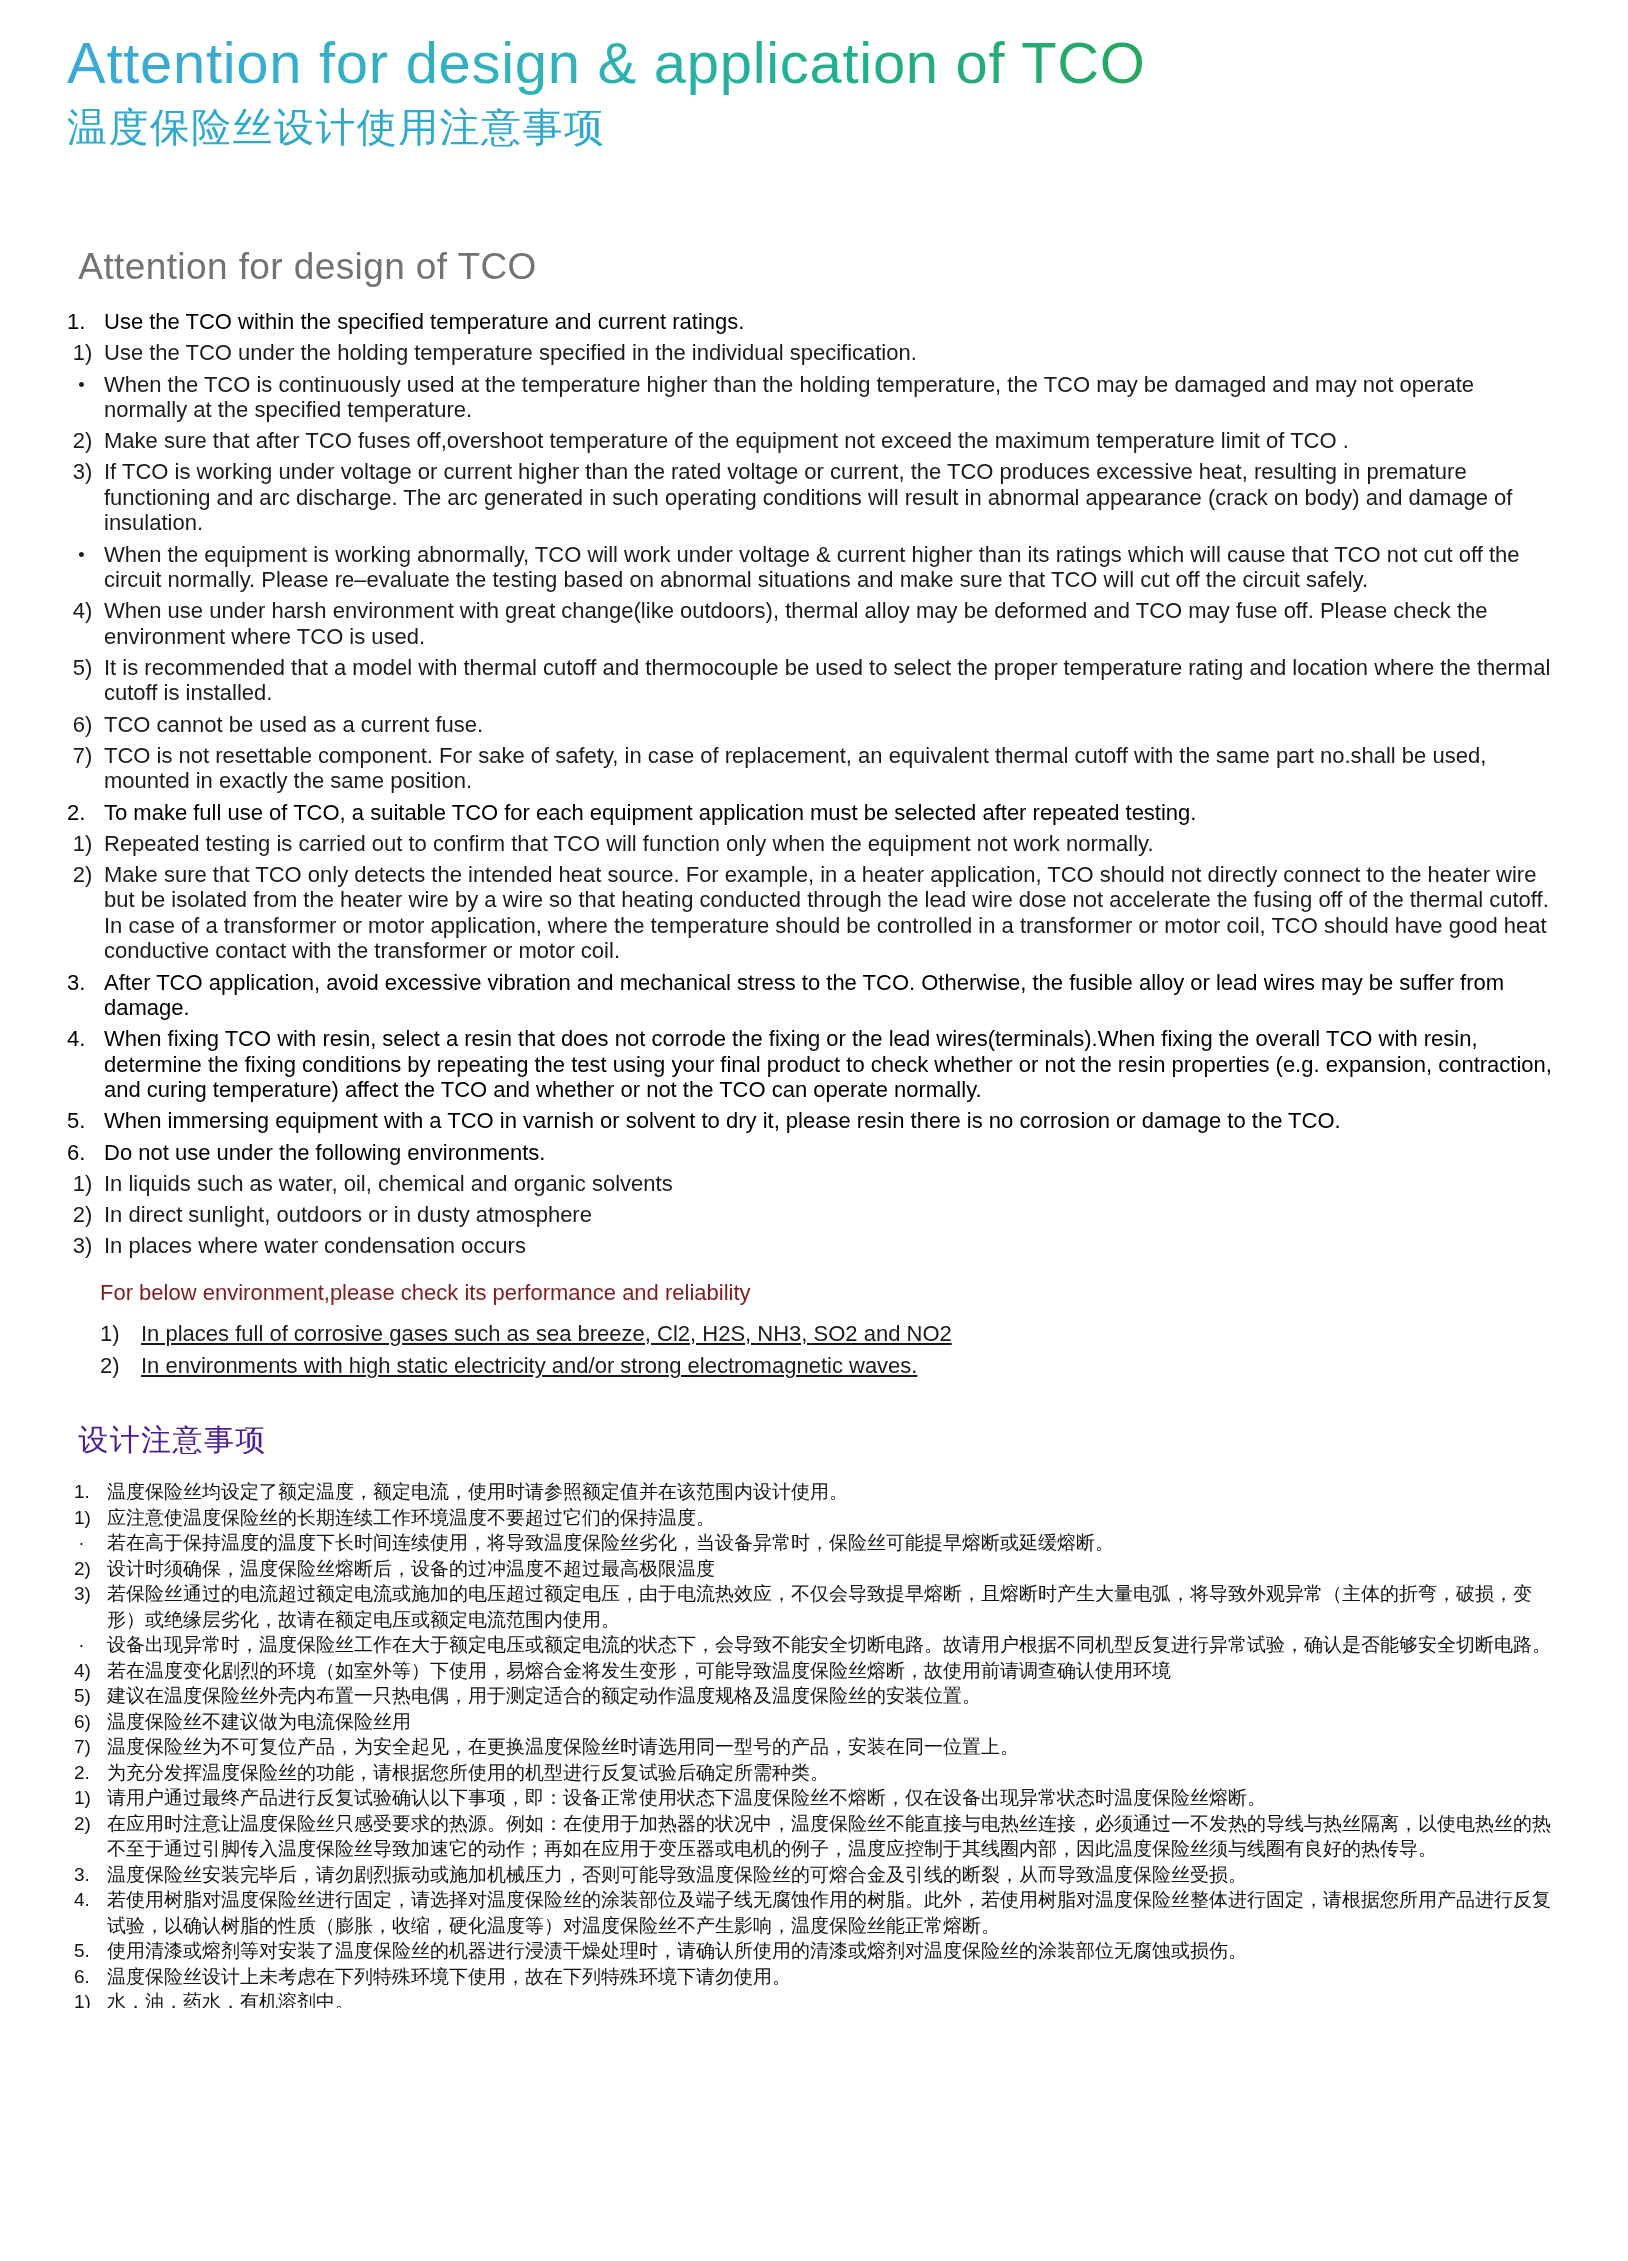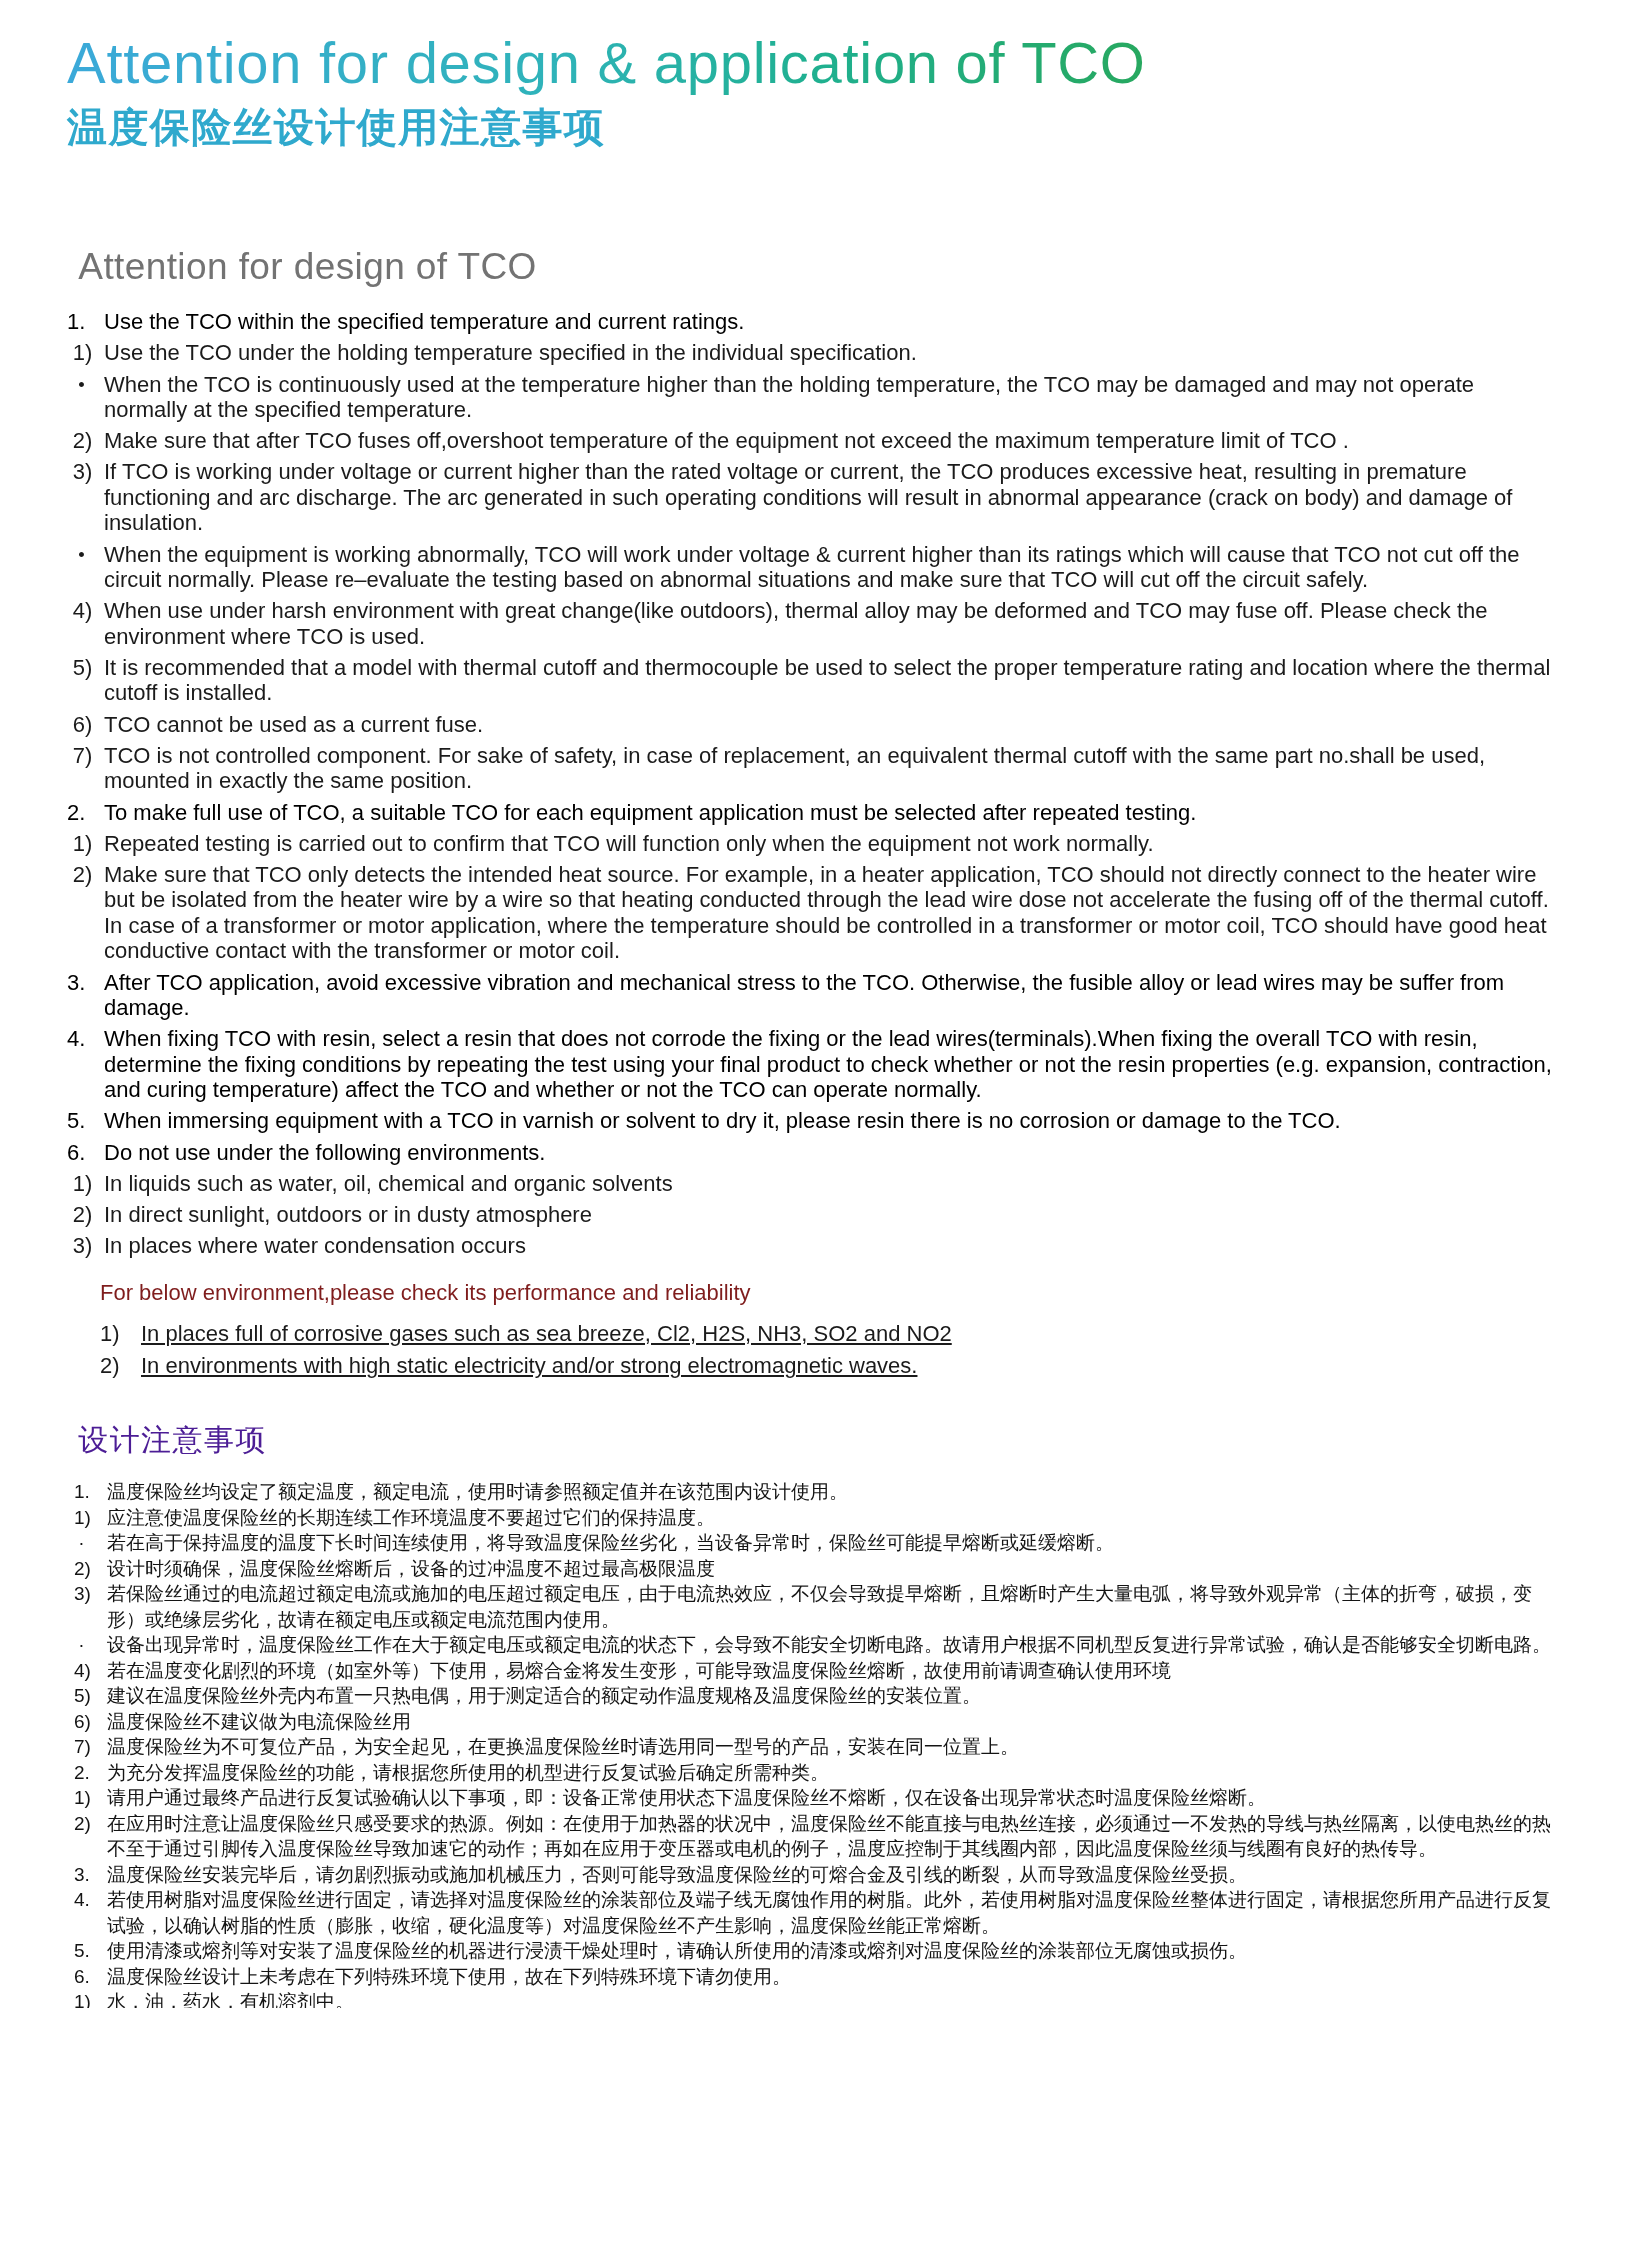--- a/index.html
+++ b/index.html
@@ -24,21 +24,21 @@
     letter-spacing:0.7px;
     background-image:linear-gradient(90deg,#3BA9D9 0%,#2FB3B9 45%,#1FB08F 70%,#27A85F 100%);
     -webkit-background-clip:text;
     background-clip:text;
     -webkit-text-fill-color:transparent;
     color:#2fa9cd;
     display:inline-block;
   }
   .title-zh {
     font-size:40px;
-    font-weight:700;
+    font-weight:400;
     color:#2FA9CD;
     margin-top:4.2px;
     letter-spacing:1.4px;
   }
   
   .h2-en {
     margin-top:91px;
     margin-left:11.3px;
     font-size:37px;
     font-weight:400;
@@ -133,21 +133,21 @@
         <div class="li sub">
           <span class="marker">5)</span>
           <span class="text">It is recommended that a model with thermal cutoff and thermocouple be used to select the proper temperature rating and location where the thermal cutoff is installed.</span>
         </div>
         <div class="li sub">
           <span class="marker">6)</span>
           <span class="text">TCO cannot be used as a current fuse.</span>
         </div>
         <div class="li sub">
           <span class="marker">7)</span>
-          <span class="text">TCO is not controlled component. For sake of safety, in case of replacement, an equivalent thermal cutoff with the same part no.shall be used, mounted in exactly the same position.</span>
+          <span class="text">TCO is not resettable component. For sake of safety, in case of replacement, an equivalent thermal cutoff with the same part no.shall be used, mounted in exactly the same position.</span>
         </div>
         <div class="li main">
           <span class="marker">2.</span>
           <span class="text">To make full use of TCO, a suitable TCO for each equipment application must be selected after repeated testing.</span>
         </div>
         <div class="li sub">
           <span class="marker">1)</span>
           <span class="text">Repeated testing is carried out to confirm that TCO will function only when the equipment not work normally.</span>
         </div>
         <div class="li sub">

